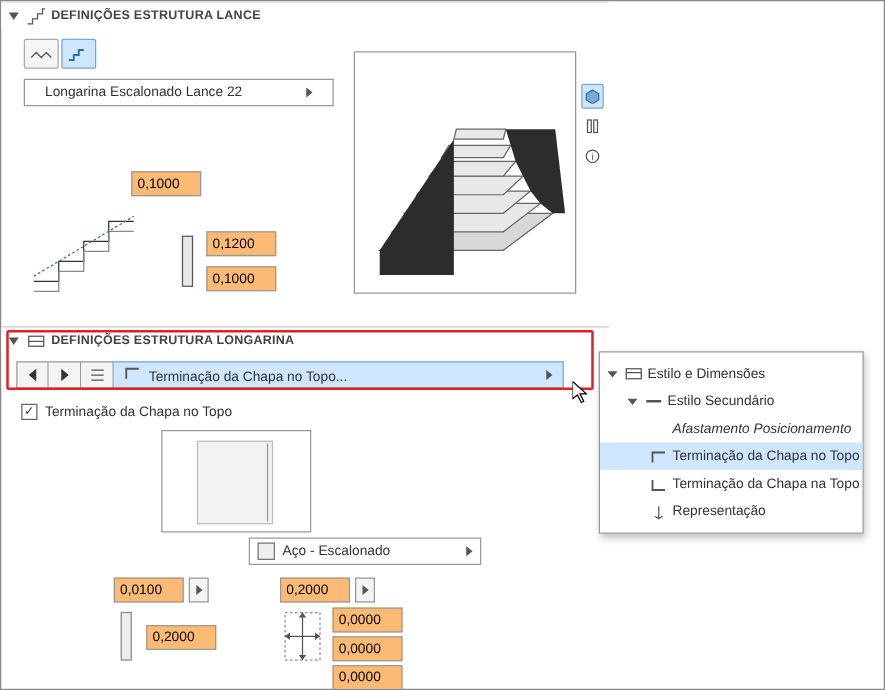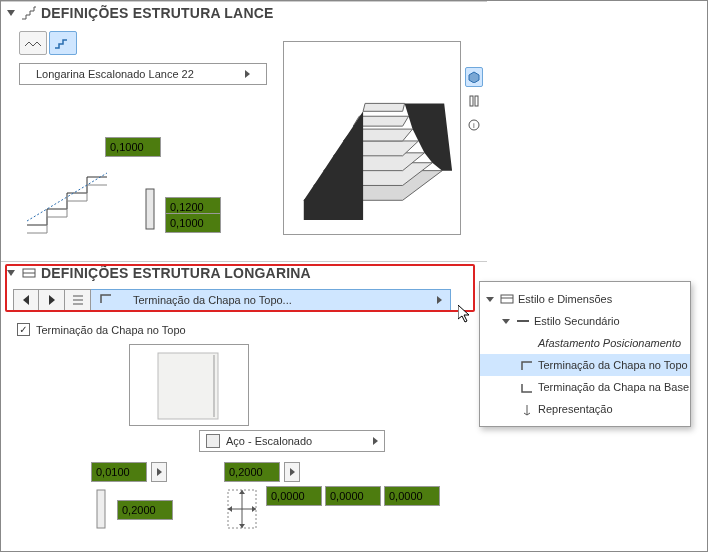--- a/index.html
+++ b/index.html
@@ -38,21 +38,21 @@
     margin: 0 2px;
   }
   .header-icon {
     width: 16px; height: 16px;
     display: inline-flex;
     align-items: center;
     justify-content: center;
   }
   .section-title {
     font-weight: bold;
-    font-size: 14px;
+    font-size: 10px;
     color: #444;
     letter-spacing: 0.2px;
   }
   .toolbar-row {
     display: flex;
     gap: 2px;
     padding: 8px 0 4px 18px;
   }
   .tool-btn {
     width: 28px; height: 24px;
@@ -96,21 +96,21 @@
     width: 18px; height: 20px;
     border: 1px solid transparent;
     display:flex;align-items:center;justify-content:center;
     border-radius:2px;
   }
   .side-tools .sbtn.active { background:#cfe6ff; border-color:#6fa8dc; }
   .num-input {
     width: 56px;
     height: 20px;
     border: 1px solid #999;
-    background: #4d7c0f;
+    background: #fdba74;
     font-size: 11px;
     padding: 0 4px;
   }
   .section2 {
     position: absolute;
     top: 260px;
     width: 486px;
   }
   .highlight-box {
     border: 2px solid #d22;
@@ -244,21 +244,21 @@
         </svg>
     </div>
   </div>
 
   <div class="longarina-select">
     <span>Longarina Escalonado Lance 22</span>
     <span class="chev-r"></span>
   </div>
 
   <input class="num-input" style="position: absolute; left: 104px; top: 136px;" value="0,1000">
-  <input class="num-input" style="position: absolute; left: 164px; top: 196px;" value="0,1200">
+  <input class="num-input" style="position: absolute; left: 164px; top: 184px;" value="0,1200">
   <input class="num-input" style="position: absolute; left: 164px; top: 212px;" value="0,1000">
 
   <div class="diagram" style="left:20px;top:162px;width:100px;height:72px">
     <svg width="100" height="72">
       <g stroke="#333" fill="none" stroke-width="1">
         <path d="M6 62 L26 62 L26 46 L46 46 L46 30 L66 30 L66 14 L86 14"></path>
         <path d="M6 70 L26 70 L26 54 L46 54 L46 38 L66 38 L66 22 L86 22" stroke="#888"></path>
       </g>
       <g stroke="#2a6db0" stroke-dasharray="2 2">
         <line x1="6" y1="58" x2="86" y2="10"></line>
@@ -337,21 +337,21 @@
       <div class="nav-btn">
         <svg width="14" height="12">
             <g stroke="#555">
               <line x1="2" y1="2" x2="12" y2="2"></line>
               <line x1="2" y1="6" x2="12" y2="6"></line>
               <line x1="2" y1="10" x2="12" y2="10"></line>
             </g>
           </svg>
       </div>
       <div class="dropdown-bar">
-        <span style="display:flex;align-items:center;gap:20px">
+        <span style="display:flex;align-items:flex-end;gap:6px">
           <span>
             <svg width="14" height="12">
                 <path d="M2 10 L2 2 L12 2" stroke="#555" fill="none" stroke-width="1.5"></path>
               </svg>
           </span>
           <span>Terminação da Chapa no Topo...</span>
         </span>
         <span class="chev-r"></span>
       </div>
     </div>
@@ -403,21 +403,21 @@
         <div style="display:flex;align-items:flex-start;gap:6px;margin-top:4px">
           <svg width="36" height="46">
             <rect x="4" y="4" width="28" height="38" fill="none" stroke="#888" stroke-dasharray="2 2"></rect>
             <line x1="4" y1="23" x2="32" y2="23" stroke="#555"></line>
             <line x1="18" y1="4" x2="18" y2="42" stroke="#555"></line>
             <polygon points="4,23 8,20 8,26" fill="#555"></polygon>
               <polygon points="32,23 28,20 28,26" fill="#555"></polygon>
             <polygon points="18,4 15,8 21,8" fill="#555"></polygon>
               <polygon points="18,42 15,38 21,38" fill="#555"></polygon>
           </svg>
-          <div style="display:flex;gap:3px">
+          <div style="display:flex;flex-direction:column;gap:3px">
             <input class="num-input" value="0,0000" style="">
             <input class="num-input" value="0,0000" style="">
             <input class="num-input" value="0,0000" style="">
           </div>
         </div>
       </div>
     </div>
   </div>
 
   <div class="highlight-box"></div>
@@ -454,21 +454,21 @@
         </svg>
     </span>
     <span>Terminação da Chapa no Topo</span>
   </div>
   <div class="tree-row tree-indent3">
     <span class="ticon">
       <svg width="14" height="12">
           <path d="M2 2 L2 10 L12 10" stroke="#555" fill="none" stroke-width="1.5"></path>
         </svg>
     </span>
-    <span>Terminação da Chapa na Base</span>
+    <span>Terminação da Chapa na Topo</span>
   </div>
   <div class="tree-row tree-indent3">
     <span class="ticon">
       <svg width="14" height="12">
           <path d="M7 1 L7 11 M4 9 L7 11 L10 9" stroke="#555" fill="none"></path>
         </svg>
     </span>
     <span>Representação</span>
   </div>
 </div>

